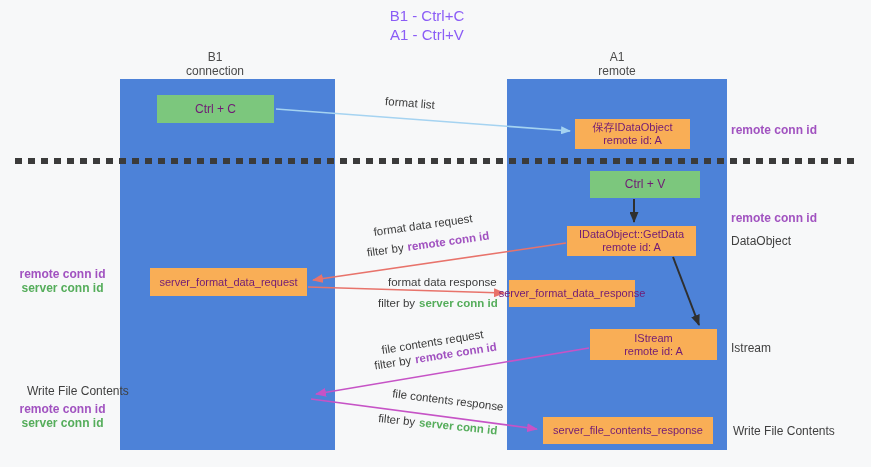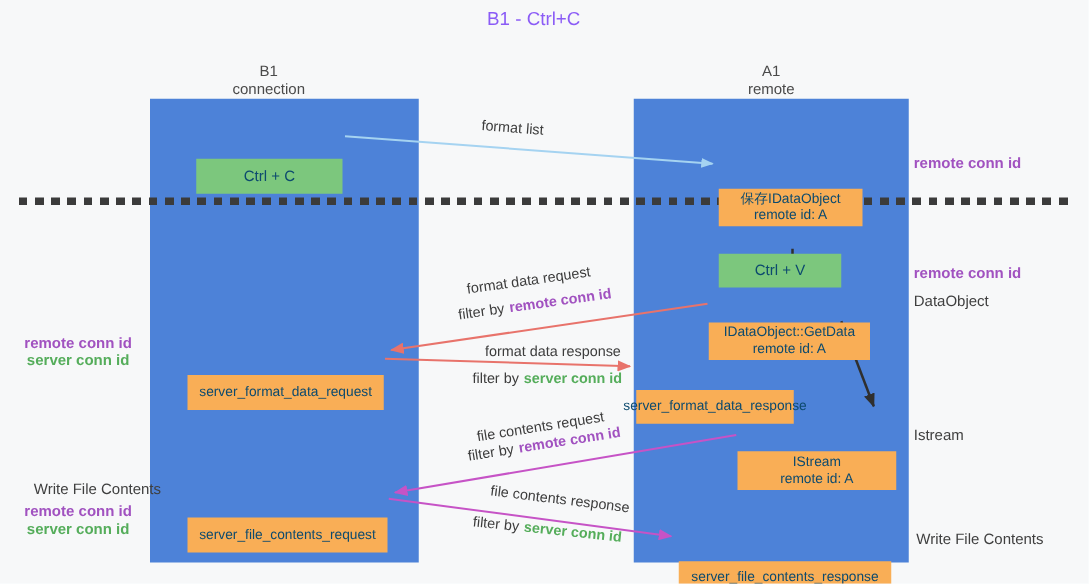--- a/index.html
+++ b/index.html
@@ -9,38 +9,39 @@
     font-family:"Liberation Sans",sans-serif;
     color:#3f3f3f;
   }
   .title{position:absolute;left:357px;top:6px;width:140px;text-align:center;
     font-size:15px;line-height:19px;color:#8b5cf6;}
   .colheader{position:absolute;text-align:center;font-size:12px;line-height:14px;color:#4a4a4a;}
   .col{position:absolute;top:79px;height:371px;background:#4d82d8;}
   .dashline{position:absolute;left:15px;top:158px;width:840px;height:6px;
     background:repeating-linear-gradient(90deg,#3b3b3b 0 7px,transparent 7px 13px);z-index:3;}
   .box{position:absolute;display:flex;flex-direction:column;align-items:center;justify-content:center;
-    color:#0c4a6e;font-size:11px;line-height:13px;text-align:center;z-index:4;white-space:nowrap;margin-top:32px;}
+    color:#701a75;font-size:11px;line-height:13px;text-align:center;z-index:4;white-space:nowrap;}
   .green{background:#7cc77d;font-size:12px;}
   .orange{background:#f9ae56;}
   .lbl{position:absolute;font-size:12px;white-space:nowrap;z-index:5;}
   .purple{color:#a152c0;font-weight:bold;}
   .greentxt{color:#55ad5b;font-weight:bold;}
   .arrowlbl{position:absolute;font-size:11.5px;color:#3c3c3c;white-space:nowrap;z-index:5;transform-origin:center;}
   .arrowlbl .purple,.arrowlbl .greentxt{margin-left:4px;}
   .center{text-align:center;}
   svg.arrows{position:absolute;left:0;top:0;z-index:2;}
 </style>
 </head>
 <body>
 
 <div class="canvas">
 
   <div class="title">
     <div>B1 - Ctrl+C</div>
+    <div>A1 - Ctrl+V</div>
   </div>
 
   <div class="colheader" style="left:165px;top:50px;width:100px;">
     <div>B1</div>
     <div>connection</div>
   </div>
   <div class="colheader" style="left:567px;top:50px;width:100px;">
     <div>A1</div>
     <div>remote</div>
   </div>
@@ -76,21 +77,21 @@
 
   <div class="box green" style="left:157px;top:95px;width:117px;height:28px;">
     <span>Ctrl + C</span>
   </div>
 
   <div class="box orange" style="left:575px;top:119px;width:115px;height:30px;">
     <span>保存IDataObject</span>
     <span>remote id: A</span>
   </div>
 
-  <div class="box green" style="left:575px;top:171px;width:98px;height:27px;">
+  <div class="box green" style="left:590px;top:171px;width:110px;height:27px;">
     <span>Ctrl + V</span>
   </div>
 
   <div class="box orange" style="left:567px;top:226px;width:129px;height:30px;">
     <span>IDataObject::GetData</span>
     <span>remote id: A</span>
   </div>
 
   <div class="box orange" style="left:150px;top:268px;width:157px;height:28px;">
     <span>server_format_data_request</span>
@@ -98,23 +99,20 @@
 
   <div class="box orange" style="left:509px;top:280px;width:126px;height:27px;">
     <span>server_format_data_response</span>
   </div>
 
   <div class="box orange" style="left:590px;top:329px;width:127px;height:31px;">
     <span>IStream</span>
     <span>remote id: A</span>
   </div>
 
-  <div class="box orange" style="left:150px;top:382px;width:160px;height:28px;">
-    <span>server_file_contents_request</span>
-  </div>
 
   <div class="box orange" style="left:543px;top:417px;width:170px;height:27px;">
     <span>server_file_contents_response</span>
   </div>
 
   <div class="arrowlbl" style="left:360px;top:97px;width:100px;text-align:center;transform:rotate(4.5deg);">
     <span>format list</span>
   </div>
 
   <div class="arrowlbl" style="left:358px;top:219px;width:130px;text-align:center;transform:rotate(-8deg);">

